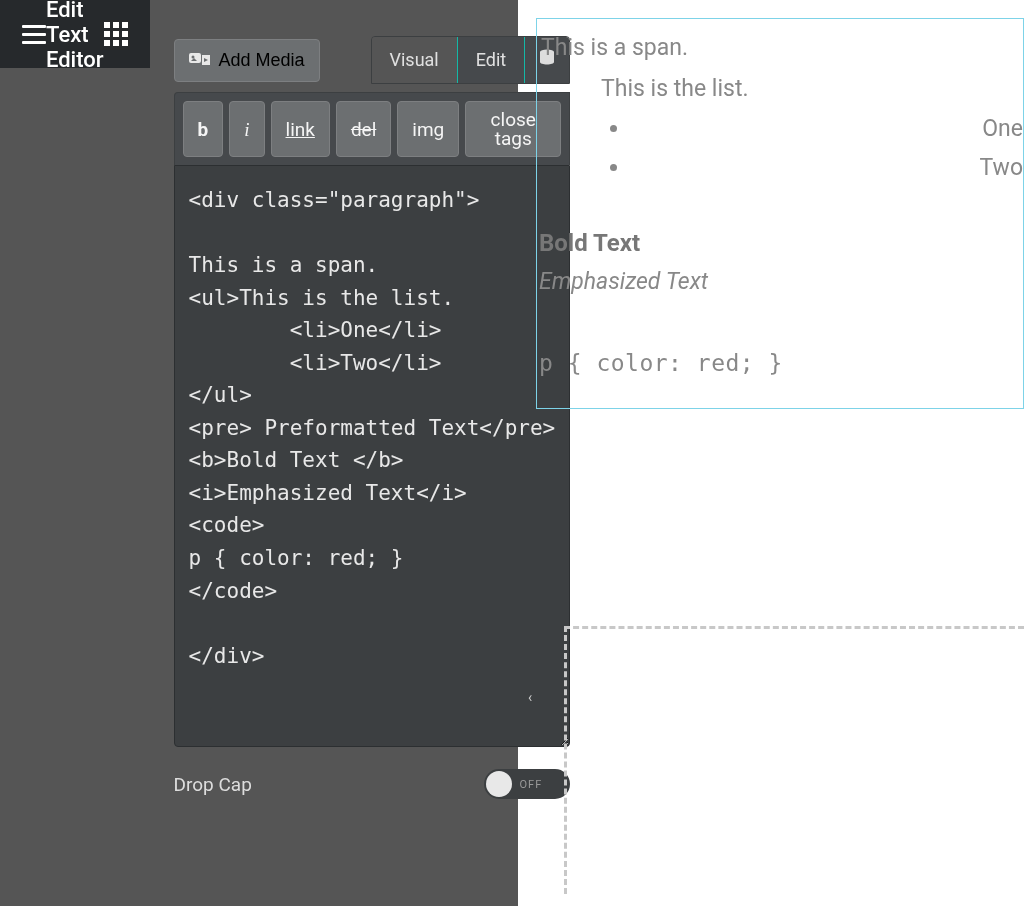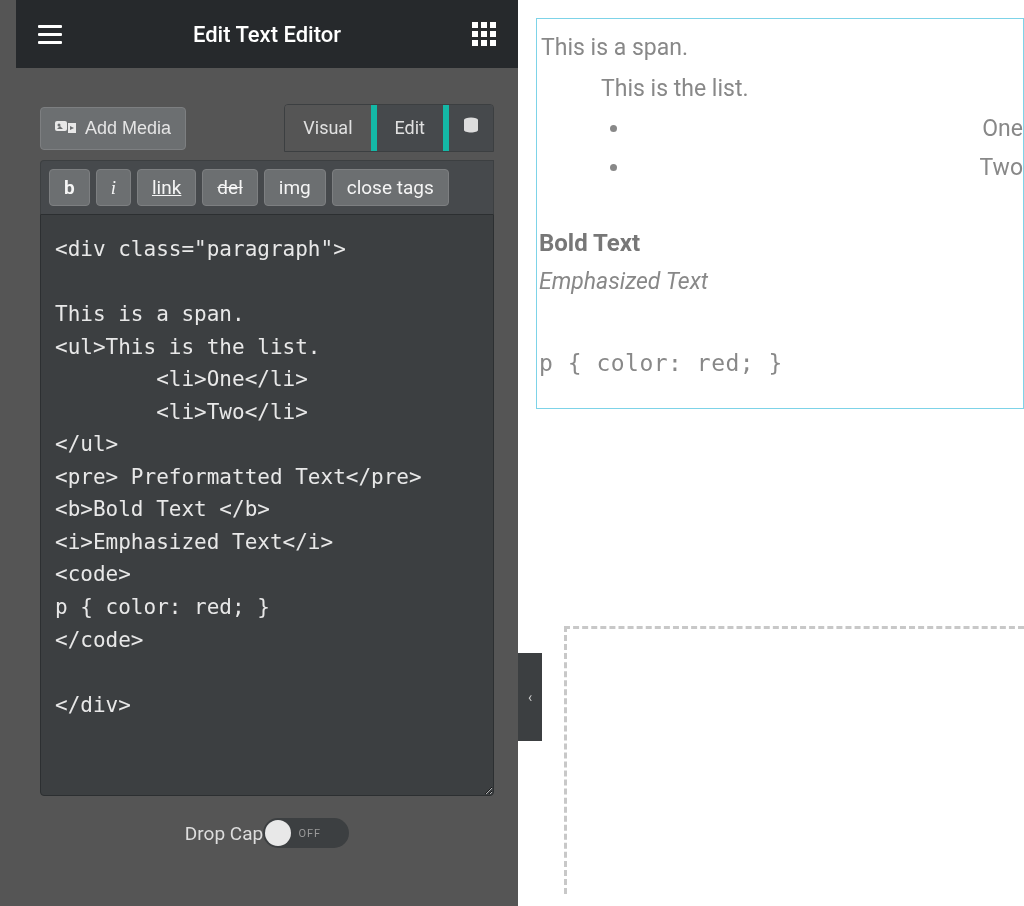--- a/index.html
+++ b/index.html
@@ -15,23 +15,21 @@
       overflow: hidden;
       display: flex;
     }
     
     
     .editor-panel {
       width: 518px;
       height: 906px;
       background: #555;
       display: flex;
-      flex-direction: column;
       position: relative;
-      padding-left: 16px;
     }
     
     .header {
       height: 68px;
       background: #26292c;
       display: flex;
       align-items: center;
       justify-content: space-between;
       padding: 0 22px;
     }
@@ -76,41 +74,41 @@
       display: flex;
       justify-content: space-between;
       align-items: center;
       margin-bottom: 8px;
     }
     .add-media-btn {
       background: #6c6f71;
       border: 1px solid #7d7f81;
       border-radius: 4px;
       padding: 10px 14px;
-      color: #e5e5e5;
+      color: #000000;
       font-size: 18px;
       display: flex;
       align-items: center;
       gap: 8px;
       cursor: pointer;
     }
     
     .tabs {
       display: flex;
       border: 1px solid #3c3f41;
       border-radius: 4px 4px 0 0;
       overflow: hidden;
     }
     .tab {
       padding: 12px 18px;
       color: #e0e0e0;
       font-size: 18px;
       background: #555;
       cursor: pointer;
-      border-right: 6px solid #14b8a6;
+      border-right: 1px solid #14b8a6;
     }
     .tab.active {
       background: #46494c;
     }
     .tab.icon-tab {
       padding: 12px 14px;
       border-right: none;
     }
     
     .format-toolbar {
@@ -149,21 +147,21 @@
       line-height: 1.55;
       white-space: pre;
       height: 582px;
       overflow: auto;
       resize: both;
       position: relative;
     }
     
     .settings-row {
       display: flex;
-      justify-content: center;
+      justify-content: space-between;
       align-items: center;
       padding: 22px 0;
       color: #ddd;
       font-size: 19px;
     }
     .toggle {
       width: 86px;
       height: 30px;
       background: #3c3f41;
       border-radius: 15px;

